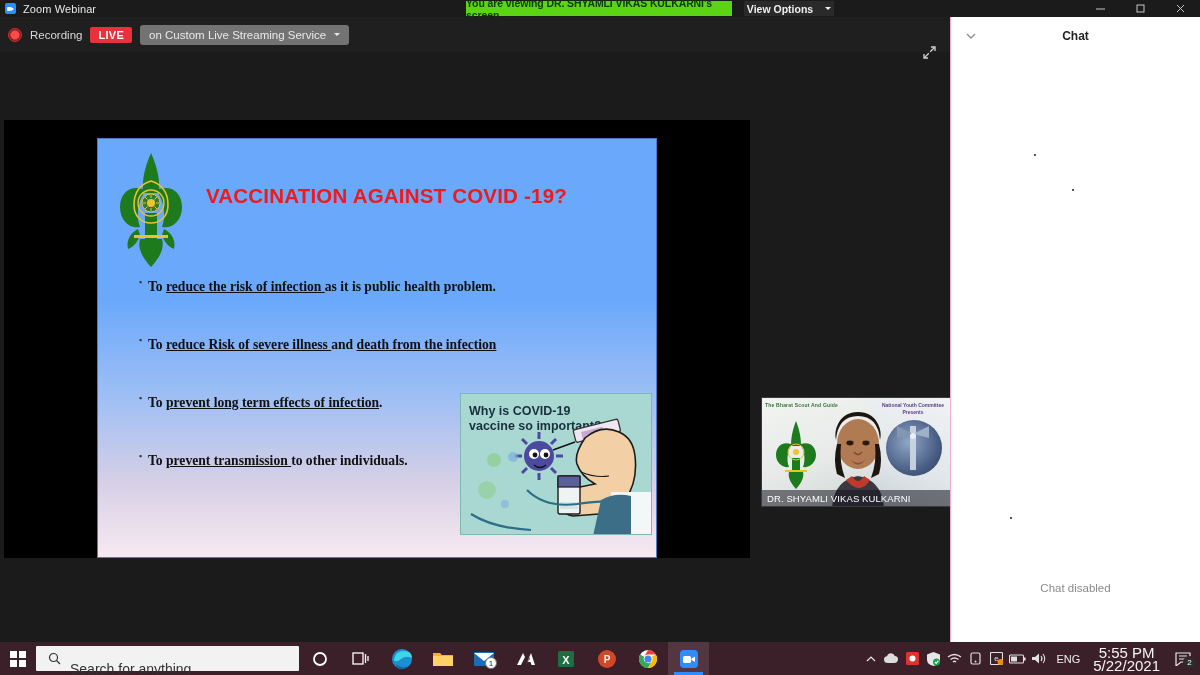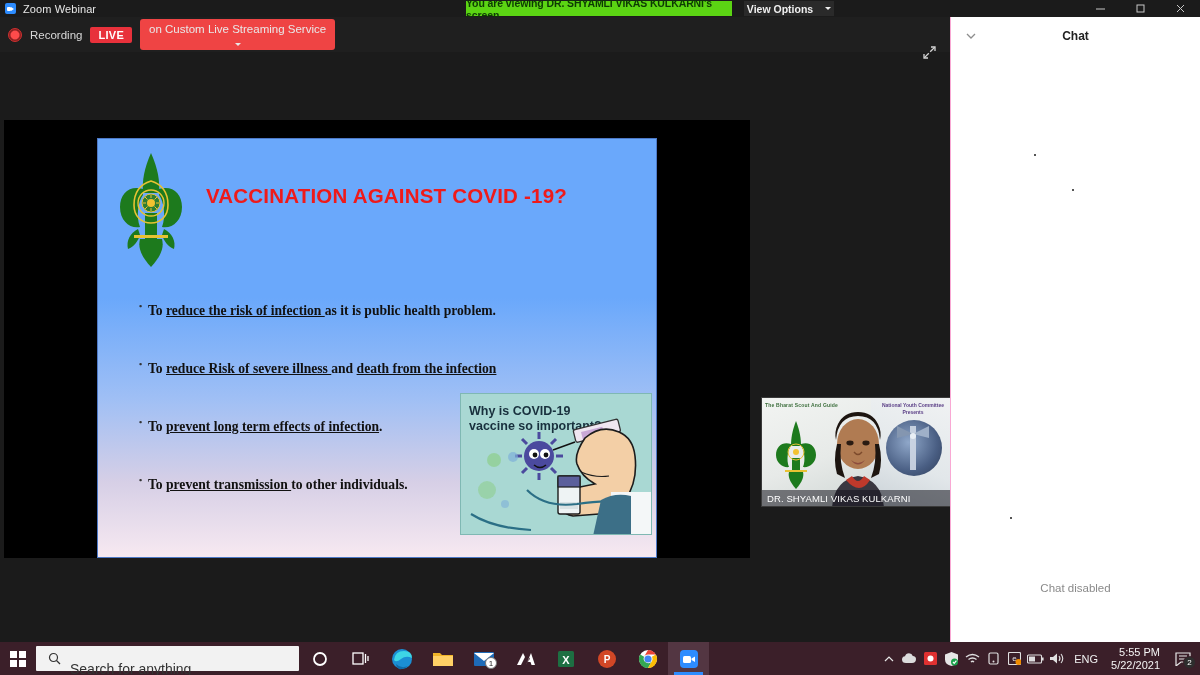--- a/index.html
+++ b/index.html
@@ -39,43 +39,43 @@
     background:#1b1b1b; }
 
   .recbar { position:absolute; left:0; top:0; width:950px; height:35px;
     background:#1f1f1f; display:flex; align-items:center; padding-left:8px; gap:8px;}
   .rec-dot { width:14px;height:14px;border-radius:50%;
     background:radial-gradient(circle at 50% 50%, #ff4b4b 0 45%, #8a2020 60% 100%);
     border:1px solid #d03030; flex:none;}
   .rec-label { color:#d8d8d8; font-size:11.5px; }
   .live-badge { background:#e8313b; color:#fff; font-size:11px; font-weight:bold;
     padding:2px 8px; border-radius:2px; letter-spacing:.3px; }
-  .stream-sel { background:#ef4444; color:#e8e8e8; font-size:11.5px;
-    padding:4px 9px; border-radius:3px; display:flex; align-items:center; gap:8px;flex-direction:column;}
+  .stream-sel { background:#737373; color:#e8e8e8; font-size:11.5px;
+    padding:4px 9px; border-radius:3px; display:flex; align-items:center; gap:8px;}
 
   .fullscreen-btn { position:absolute; right:8px; top:22px; width:26px;height:26px;
     display:flex; align-items:center; justify-content:center; color:#d5d5d5; }
 
   
   .share-area { position:absolute; left:4px; top:103px; width:746px; height:438px;
     background:#000; }
   .slide { position:absolute; left:93px; top:18px; width:560px; height:420px;
     background:linear-gradient(180deg,#6aa8fb 0%, #6aa8fb 38%, #9fbff5 62%, #d6cfe6 82%, #f7e9f1 100%);
     border:1px solid #4d79c7; overflow:hidden; }
 
   .slide-head { position:absolute; left:0; top:0; width:100%; height:132px; }
   .emblem { position:absolute; left:18px; top:12px; width:70px; height:118px; }
   .slide-title { position:absolute; left:108px; top:42px; width:430px;
     color:#ef1a1a; font-family:"Liberation Sans", sans-serif; font-weight:bold;
     font-size:20.5px; line-height:30px; letter-spacing:.2px; }
 
   .bullets { position:absolute; left:50px; top:140px; width:510px;
     font-family:"Liberation Serif", serif; color:#111; font-weight:bold;
     font-size:13.6px; }
-  .bullet { position:relative; margin-bottom:42px; white-space:nowrap;margin-top:24px; }
+  .bullet { position:relative; margin-bottom:42px; white-space:nowrap; }
   .bullet:before { content:"\2022"; position:absolute; left:-9px; top:-2px;
     font-size:9px; color:#333; }
   .u { text-decoration:underline; }
 
   .illus { position:absolute; left:362px; top:254px; width:192px; height:142px;
     background:#a9d8d3; border:1px solid #7fb8b3; overflow:hidden; }
   .illus-title { position:absolute; left:8px; top:10px; width:140px;
     color:#18303d; font-family:"Liberation Sans", sans-serif; font-weight:bold;
     font-size:12.5px; line-height:15px; }
 
@@ -125,21 +125,21 @@
   .tb-item.active:after { content:""; position:absolute; bottom:0; left:6px; right:6px;
     height:3px; background:#2d8cff; }
   .badge { position:absolute; right:7px; bottom:6px; width:12px;height:12px;border-radius:50%;
     background:#fff; border:1px solid #777; color:#222; font-size:8px;
     display:flex; align-items:center; justify-content:center; }
   .tray { position:absolute; right:0; top:642px; height:33px; display:flex;
     align-items:center; gap:0px; }
   .tray-ico { width:21px;height:33px; display:flex; align-items:center; justify-content:center;
     color:#e8e8e8; }
   .tray-lang { color:#f0f0f0; font-size:11px; padding:0 7px; }
-  .tray-clock { color:#f4f4f4; font-size:11px; line-height:13px; text-align:right;
+  .tray-clock { color:#f4f4f4; font-size:15px; line-height:13px; text-align:center;
     padding:0 6px; }
   .tray-notif { width:34px;height:33px; display:flex; align-items:center; justify-content:center;
     position:relative; color:#e8e8e8;}
   .notif-badge { position:absolute; right:4px; bottom:6px; width:13px;height:13px;
     border-radius:50%; background:#2d2d2d; color:#fff; font-size:8px;
     display:flex;align-items:center;justify-content:center; border:1px solid #3b1f29;}
 </style>
 </head>
 <body>
 

